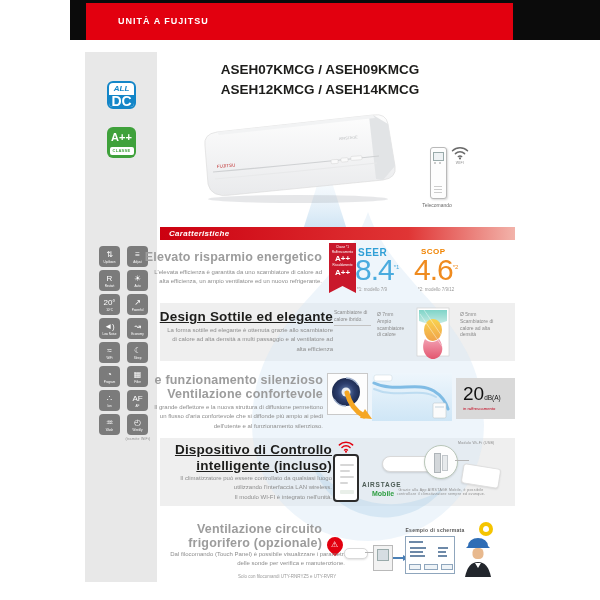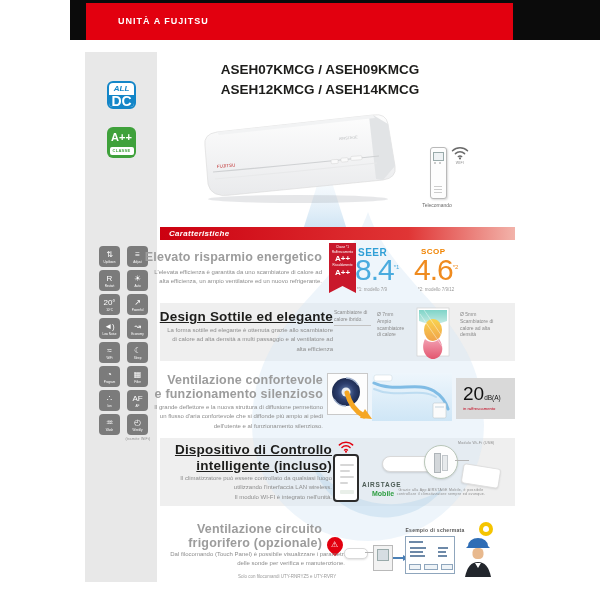--- a/index.html
+++ b/index.html
@@ -292,22 +292,22 @@
       </defs>
       <rect x="7" y="2" width="32" height="48" fill="#fff" stroke="#c9c9c9" stroke-width="0.6"></rect>
       <path d="M9,4 h28 v11 c-10,4 -18,4 -28,0 Z" fill="url(#tealg)"></path>
       <ellipse cx="23" cy="24" rx="9" ry="11" fill="url(#yelg)"></ellipse>
       <path d="M15,33 C10,43 16,53 23,53 C31,53 36,43 29,33 C25,37 19,37 15,33 Z" fill="url(#pinkg)"></path>
       <path d="M10,8 l26,38 M14,4 l22,32" stroke="#ffffff" stroke-width="0.7" opacity="0.6"></path>
     </svg>
     <div class="abs small-cap" style="left:460px;top:311px;width:42px;">Ø 5mm Scambiatore di calore ad alta densità</div>
 
     <div class="abs ftitle" style="right:277px;top:373px;">
+      <div>e funzionamento silenzioso</div>
       <div>Ventilazione confortevole</div>
-      <div>e funzionamento silenzioso</div>
     </div>
     <div class="abs fbody" style="right:277px;top:403px;">
       <div>Il grande deflettore e la nuova struttura di diffusione permettono</div>
       <div>un flusso d'aria confortevole che si diffonde più ampio ai piedi</div>
       <div>dell'utente e al funzionamento silenzioso.</div>
     </div>
     <svg class="abs" style="left:327px;top:373px;overflow:visible;" width="41" height="42" viewBox="0 0 41 42">
       <defs>
         <radialGradient id="fanrad">
             <stop offset="0" stop-color="#6a85b4"></stop>

